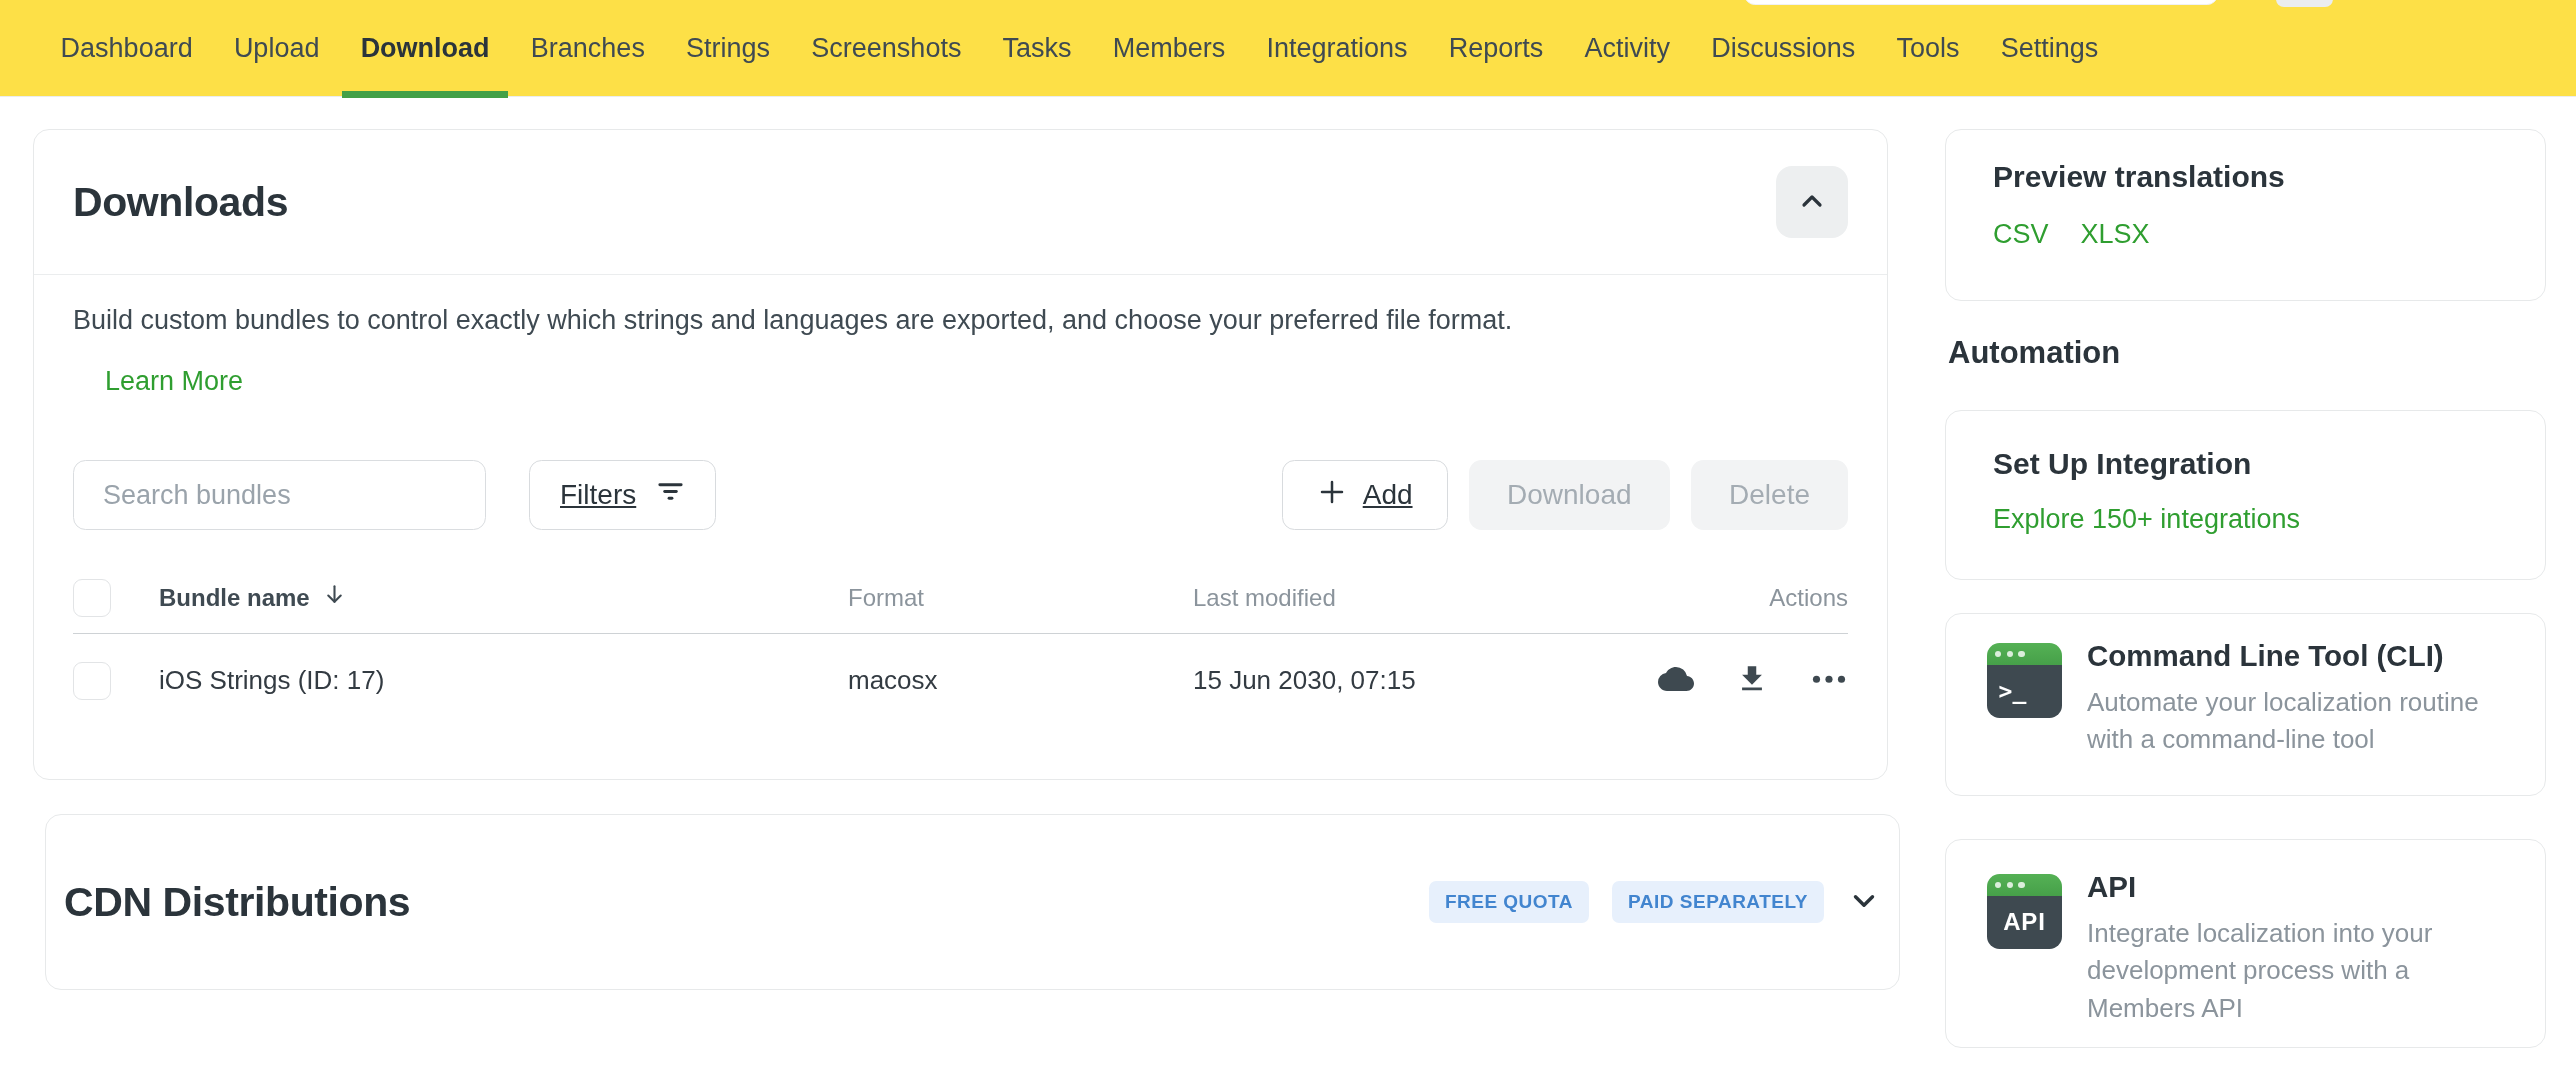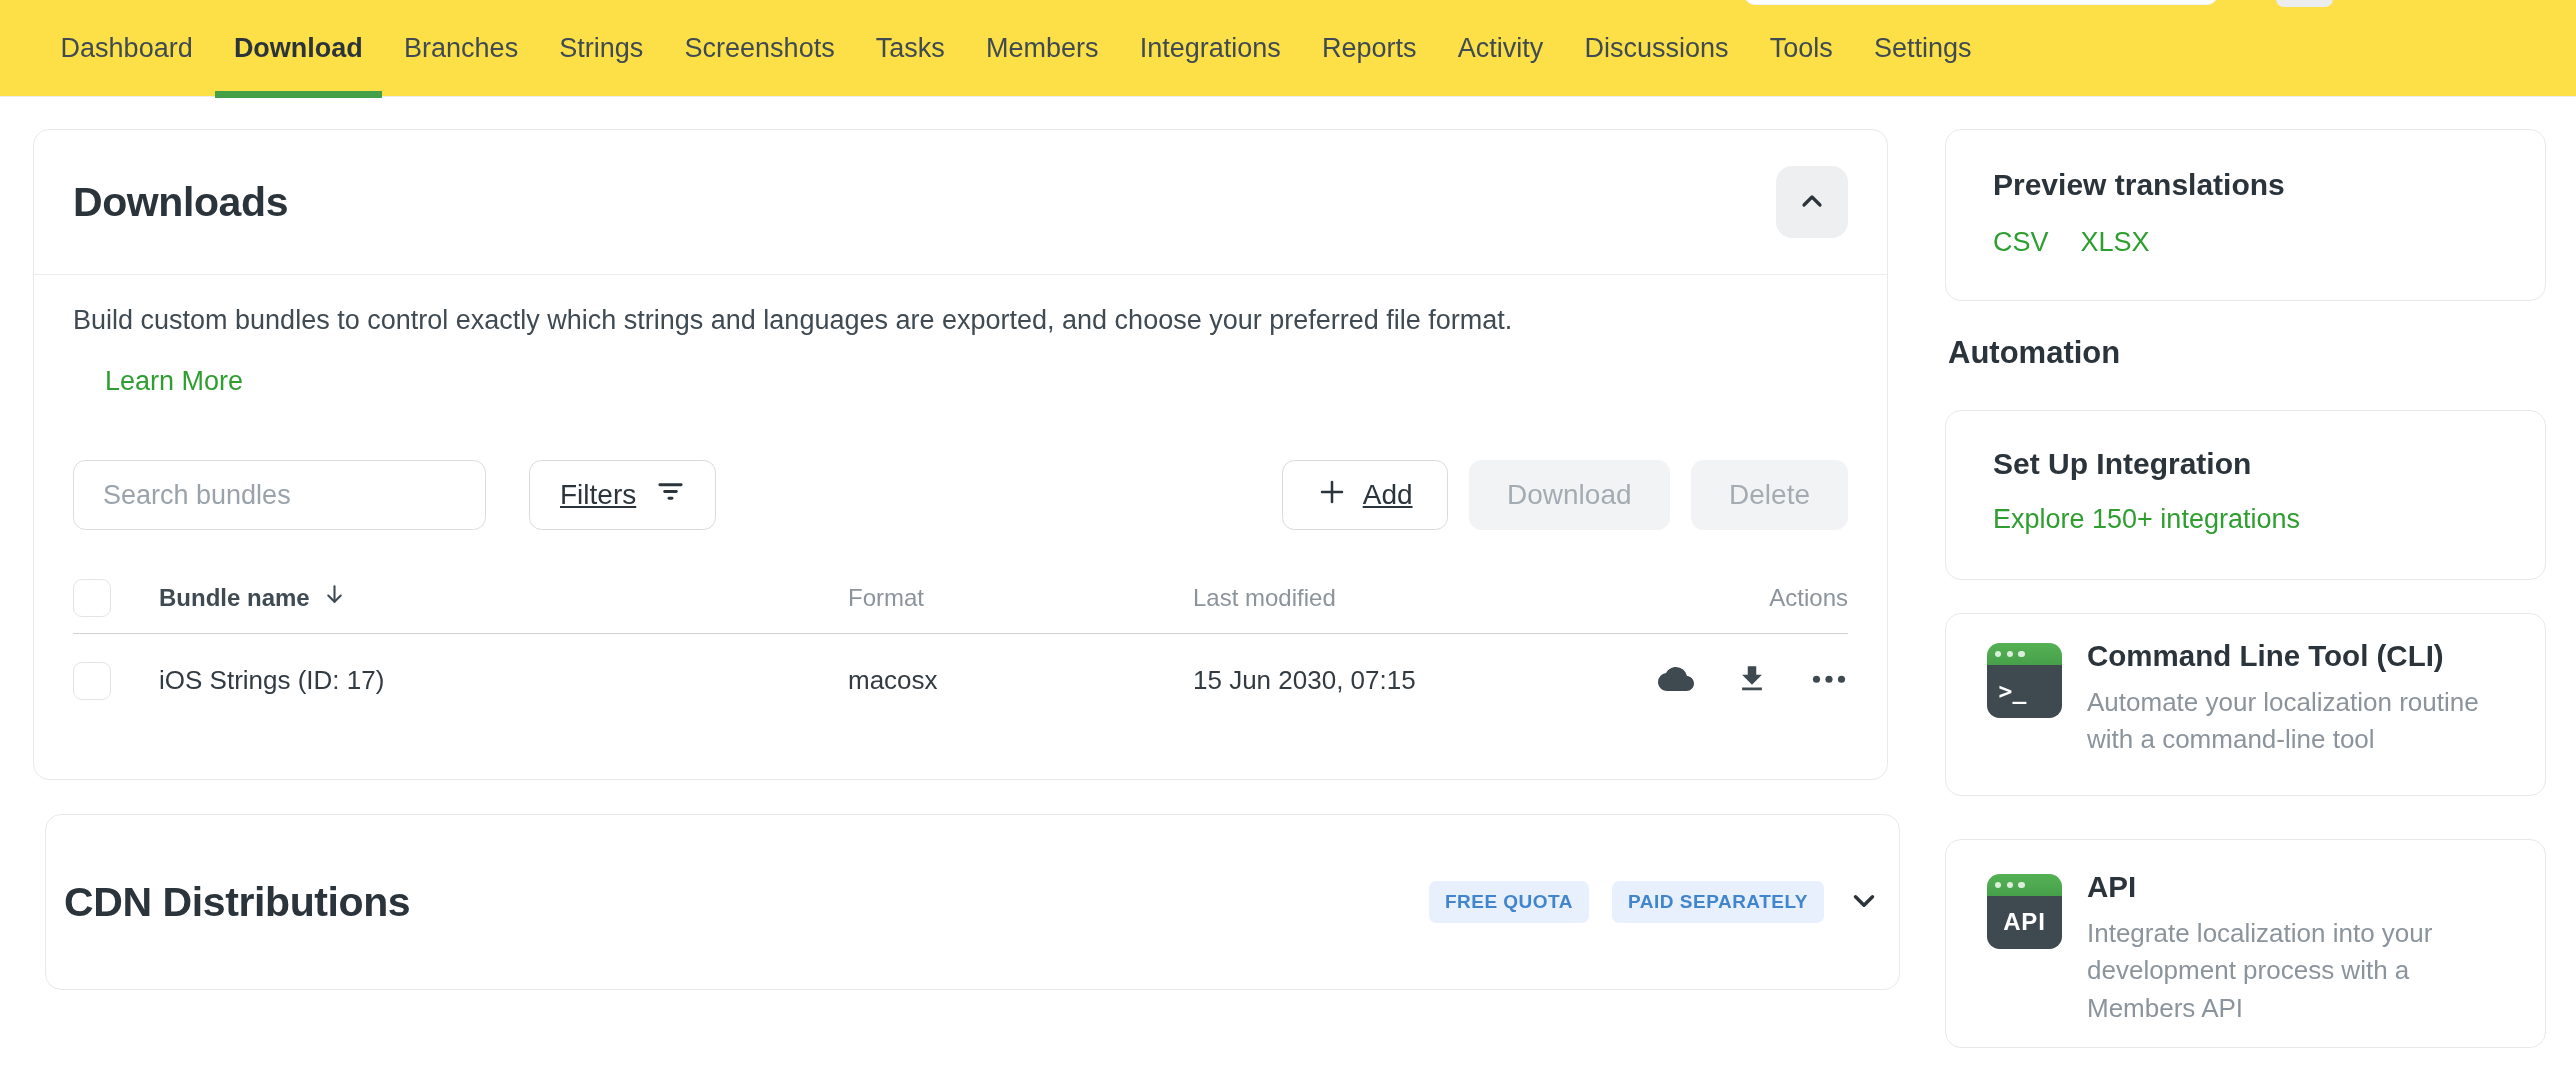--- a/index.html
+++ b/index.html
@@ -66,21 +66,21 @@
 
   
   #card-cdn { left:45px; top:814px; width:1855px; height:176px; display:flex;
     align-items:center; justify-content:space-between; padding:0 18px; }
   .cdn-right { display:flex; align-items:center; gap:23px; }
   .badge { background:#e7f0fc; color:#4285cf; font-size:19px; font-weight:700;
     letter-spacing:0.5px; padding:9.8px 16px; border-radius:7.2px; white-space:nowrap; }
 
   
   .side-card { left:1945px; width:601px; }
-  #card-preview { top:129px; height:172px; padding:38px 47px; }
+  #card-preview { top:129px; height:172px; padding:30px 47px; }
   .h-side { font-size:30px; font-weight:700; color:#2b343b; }
   .preview-links { margin-top:25px; display:flex; gap:32px; }
   .green-link { font-size:27px; color:#2f9e30; text-decoration:none; cursor:pointer; }
 
   #automation-heading { position:absolute; left:1948px; top:335px; font-size:31px;
     font-weight:700; color:#2b343b; }
 
   #card-integration { top:410px; height:170px; padding:36px 47px; }
   #card-integration .green-link { display:inline-block; margin-top:23px; }
 
@@ -100,20 +100,21 @@
 
   .promo-title { font-size:29.5px; font-weight:700; color:#2b343b; }
   .promo-desc { margin-top:10.7px; font-size:26px; color:#8b949c; line-height:1.45;
     max-width:422px; }
 </style>
 </head>
 <body>
 
 <nav class="topnav">
   <a class="nav-item">Dashboard</a>
+  <a class="nav-item">Upload</a>
   <a class="nav-item active">Download</a>
   <a class="nav-item">Branches</a>
   <a class="nav-item">Strings</a>
   <a class="nav-item">Screenshots</a>
   <a class="nav-item">Tasks</a>
   <a class="nav-item">Members</a>
   <a class="nav-item">Integrations</a>
   <a class="nav-item">Reports</a>
   <a class="nav-item">Activity</a>
   <a class="nav-item">Discussions</a>

